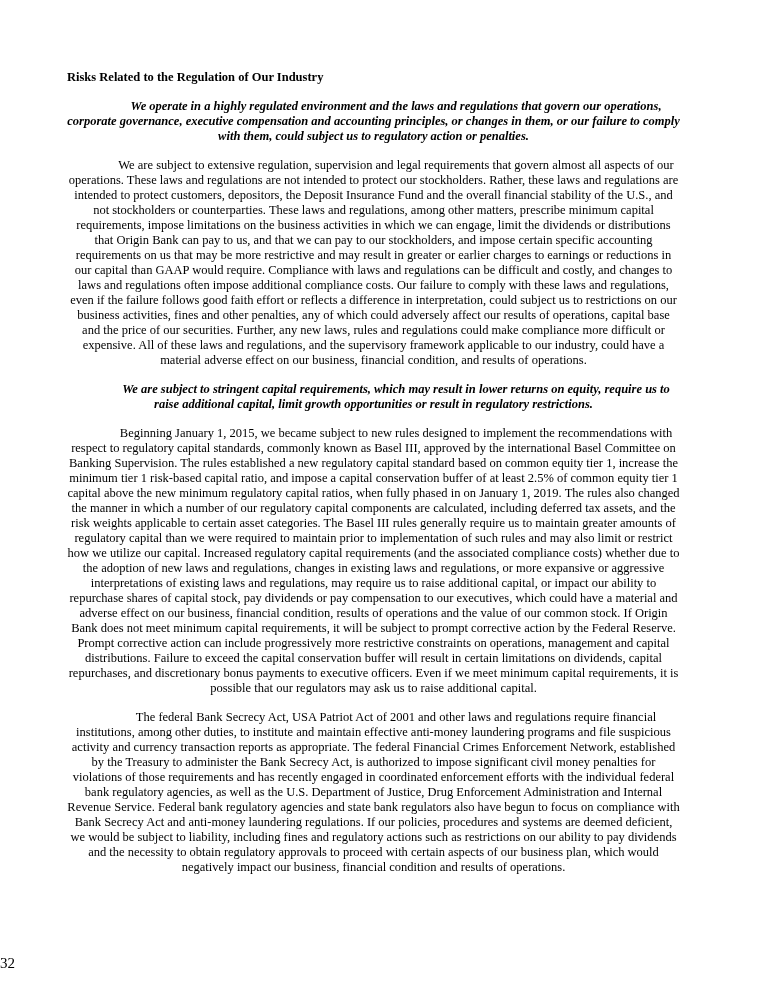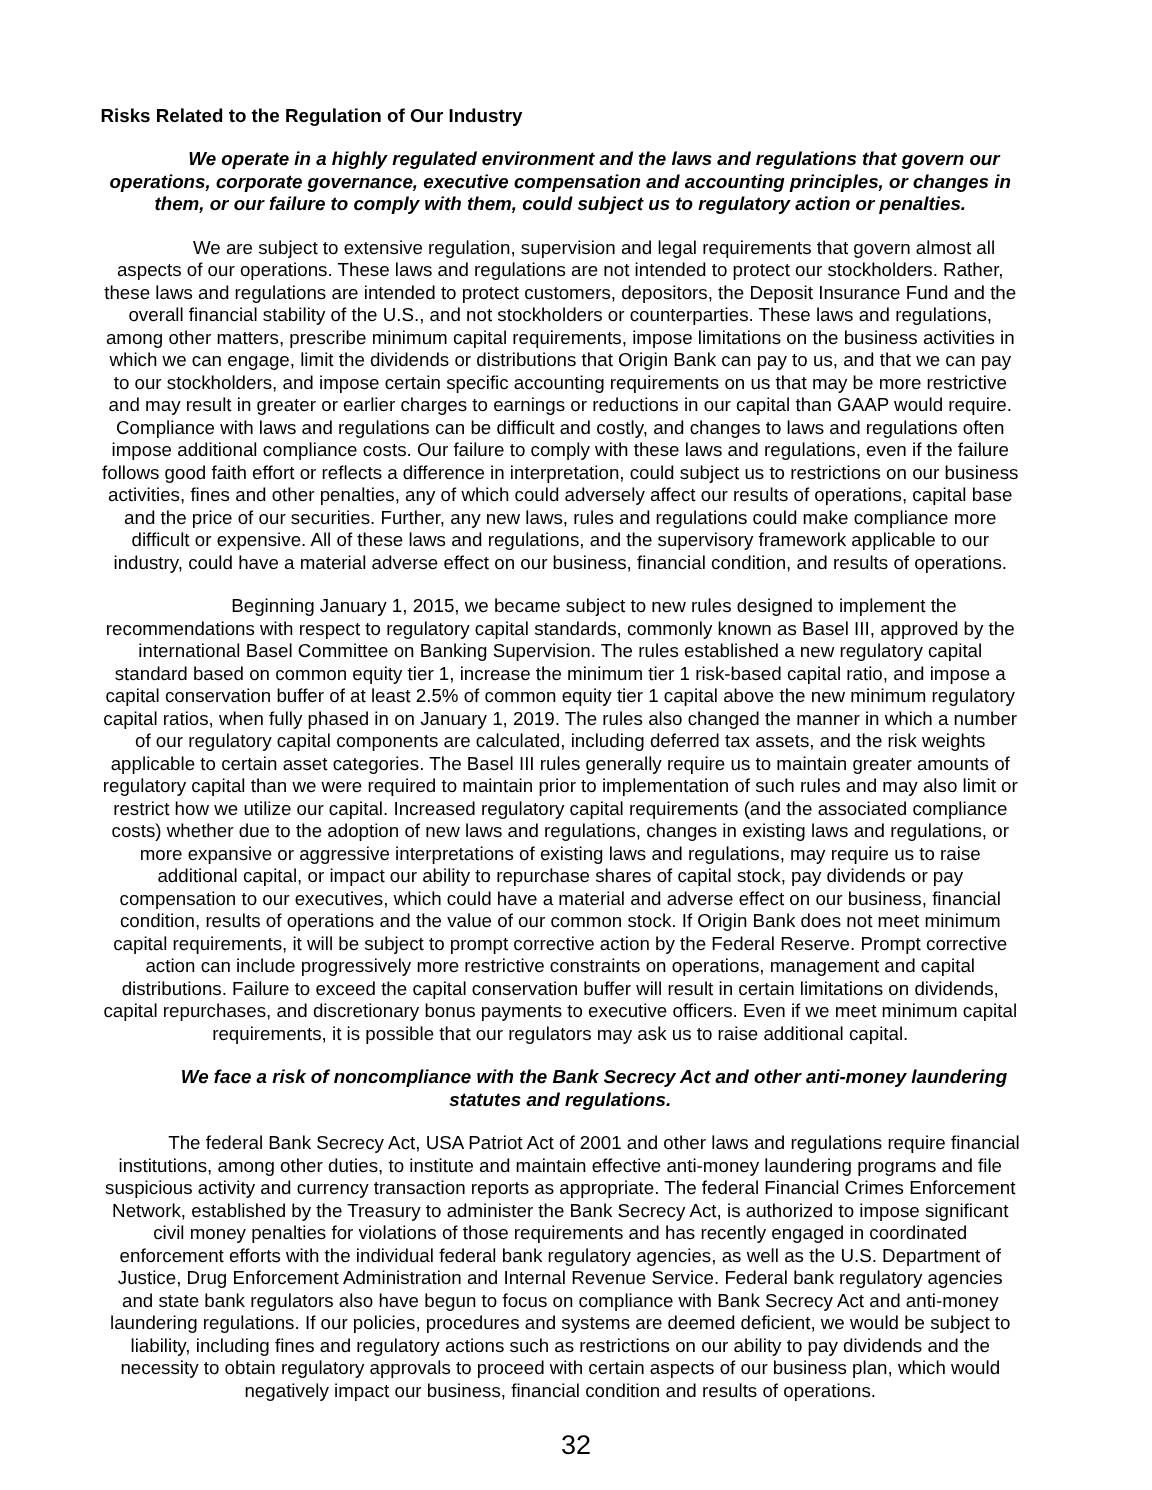--- a/index.html
+++ b/index.html
@@ -6,21 +6,21 @@
     margin: 0;
     padding: 0;
     background: #ffffff;
   }
   .page {
     position: relative;
     width: 768px;
     height: 993px;
     background: #ffffff;
     color: #000000;
-    font-family: Liberation Sans, sans-serif;
+    font-family: Liberation Serif, serif;
     font-size: 12.5px;
     line-height: 15px;
     box-sizing: border-box;
     padding: 70px 88px 0 67px;
     overflow: hidden;
   }
   .heading {
     font-weight: bold;
     font-size: 12.5px;
     margin: 0 0 14px 0;
@@ -33,37 +33,37 @@
   }
   .emphasis {
     font-weight: bold;
     font-style: italic;
   }
   .page-number {
     position: absolute;
     left: 0;
     right: 0;
     bottom: 22px;
-    text-align: center;
-    font-size: 18px;
+    text-align: left;
+    font-size: 15px;
   }
 </style>
 </head>
 <body>
 
 <div class="page">
 
   <h1 class="heading">Risks Related to the Regulation of Our Industry</h1>
 
   <p class="para emphasis">We operate in a highly regulated environment and the laws and regulations that govern our operations, corporate governance, executive compensation and accounting principles, or changes in them, or our failure to comply with them, could subject us to regulatory action or penalties.</p>
 
   <p class="para">We are subject to extensive regulation, supervision and legal requirements that govern almost all aspects of our operations. These laws and regulations are not intended to protect our stockholders. Rather, these laws and regulations are intended to protect customers, depositors, the Deposit Insurance Fund and the overall financial stability of the U.S., and not stockholders or counterparties. These laws and regulations, among other matters, prescribe minimum capital requirements, impose limitations on the business activities in which we can engage, limit the dividends or distributions that Origin Bank can pay to us, and that we can pay to our stockholders, and impose certain specific accounting requirements on us that may be more restrictive and may result in greater or earlier charges to earnings or reductions in our capital than GAAP would require. Compliance with laws and regulations can be difficult and costly, and changes to laws and regulations often impose additional compliance costs. Our failure to comply with these laws and regulations, even if the failure follows good faith effort or reflects a difference in interpretation, could subject us to restrictions on our business activities, fines and other penalties, any of which could adversely affect our results of operations, capital base and the price of our securities. Further, any new laws, rules and regulations could make compliance more difficult or expensive. All of these laws and regulations, and the supervisory framework applicable to our industry, could have a material adverse effect on our business, financial condition, and results of operations.</p>
 
+  <p class="para emphasis">We are subject to stringent capital requirements, which may result in lower returns on equity, require us to raise additional capital, limit growth opportunities or result in regulatory restrictions.</p>
 
   <p class="para">Beginning January 1, 2015, we became subject to new rules designed to implement the recommendations with respect to regulatory capital standards, commonly known as Basel III, approved by the international Basel Committee on Banking Supervision. The rules established a new regulatory capital standard based on common equity tier 1, increase the minimum tier 1 risk-based capital ratio, and impose a capital conservation buffer of at least 2.5% of common equity tier 1 capital above the new minimum regulatory capital ratios, when fully phased in on January 1, 2019. The rules also changed the manner in which a number of our regulatory capital components are calculated, including deferred tax assets, and the risk weights applicable to certain asset categories. The Basel III rules generally require us to maintain greater amounts of regulatory capital than we were required to maintain prior to implementation of such rules and may also limit or restrict how we utilize our capital. Increased regulatory capital requirements (and the associated compliance costs) whether due to the adoption of new laws and regulations, changes in existing laws and regulations, or more expansive or aggressive interpretations of existing laws and regulations, may require us to raise additional capital, or impact our ability to repurchase shares of capital stock, pay dividends or pay compensation to our executives, which could have a material and adverse effect on our business, financial condition, results of operations and the value of our common stock. If Origin Bank does not meet minimum capital requirements, it will be subject to prompt corrective action by the Federal Reserve. Prompt corrective action can include progressively more restrictive constraints on operations, management and capital distributions. Failure to exceed the capital conservation buffer will result in certain limitations on dividends, capital repurchases, and discretionary bonus payments to executive officers. Even if we meet minimum capital requirements, it is possible that our regulators may ask us to raise additional capital.</p>
 
-  <p class="para emphasis">We face a risk of noncompliance with the Bank Secrecy Act and other anti-money laundering statutes and regulations.</p>
 
   <p class="para">The federal Bank Secrecy Act, USA Patriot Act of 2001 and other laws and regulations require financial institutions, among other duties, to institute and maintain effective anti-money laundering programs and file suspicious activity and currency transaction reports as appropriate. The federal Financial Crimes Enforcement Network, established by the Treasury to administer the Bank Secrecy Act, is authorized to impose significant civil money penalties for violations of those requirements and has recently engaged in coordinated enforcement efforts with the individual federal bank regulatory agencies, as well as the U.S. Department of Justice, Drug Enforcement Administration and Internal Revenue Service. Federal bank regulatory agencies and state bank regulators also have begun to focus on compliance with Bank Secrecy Act and anti-money laundering regulations. If our policies, procedures and systems are deemed deficient, we would be subject to liability, including fines and regulatory actions such as restrictions on our ability to pay dividends and the necessity to obtain regulatory approvals to proceed with certain aspects of our business plan, which would negatively impact our business, financial condition and results of operations.</p>
 
   <div class="page-number">32</div>
 
 </div>
 
 </body></html>

